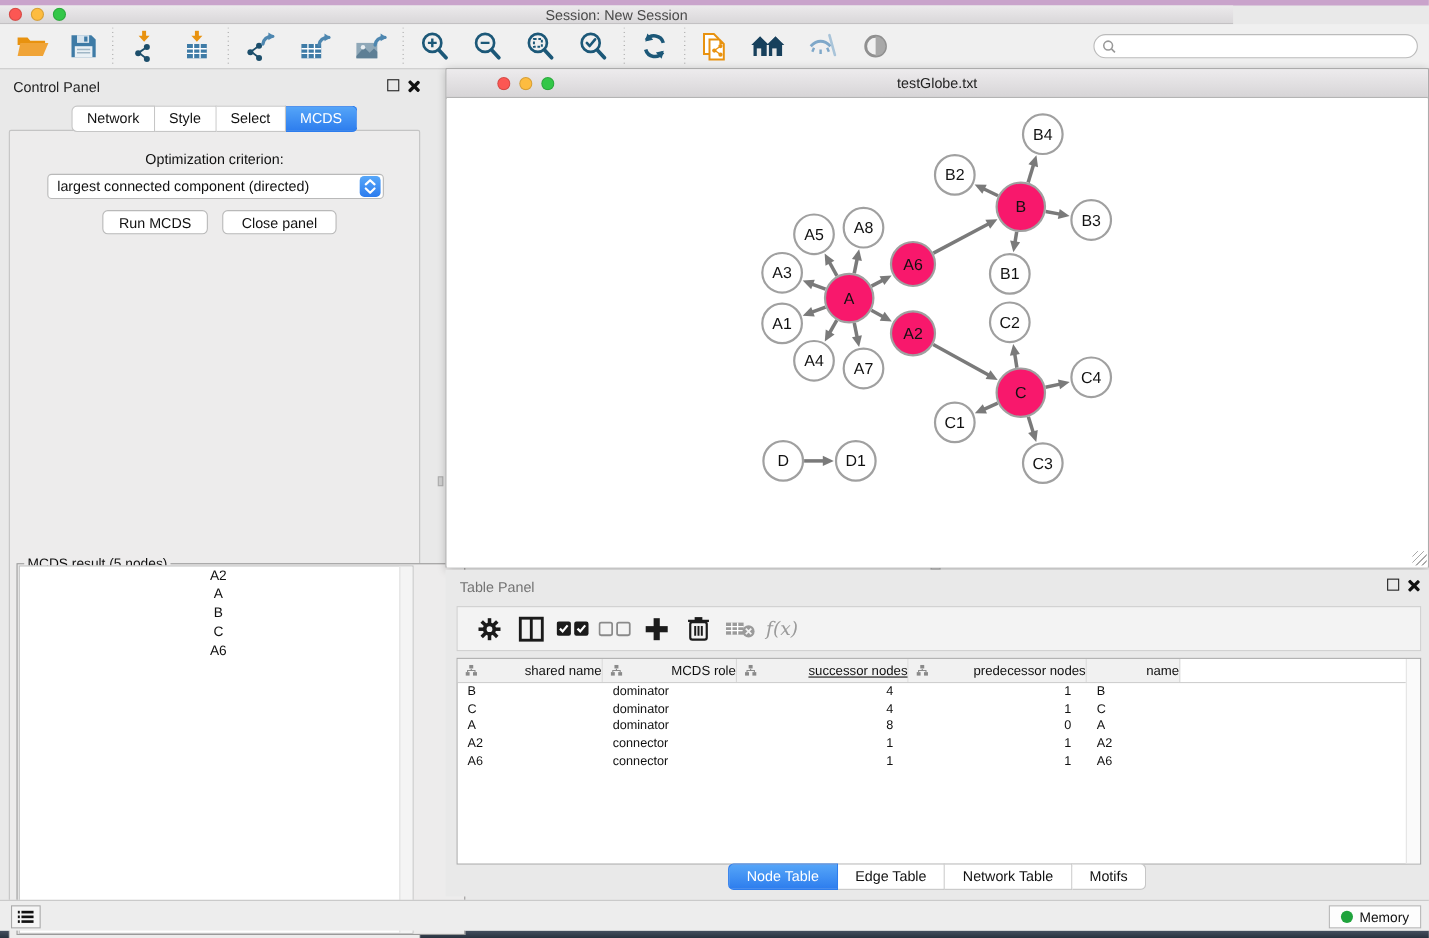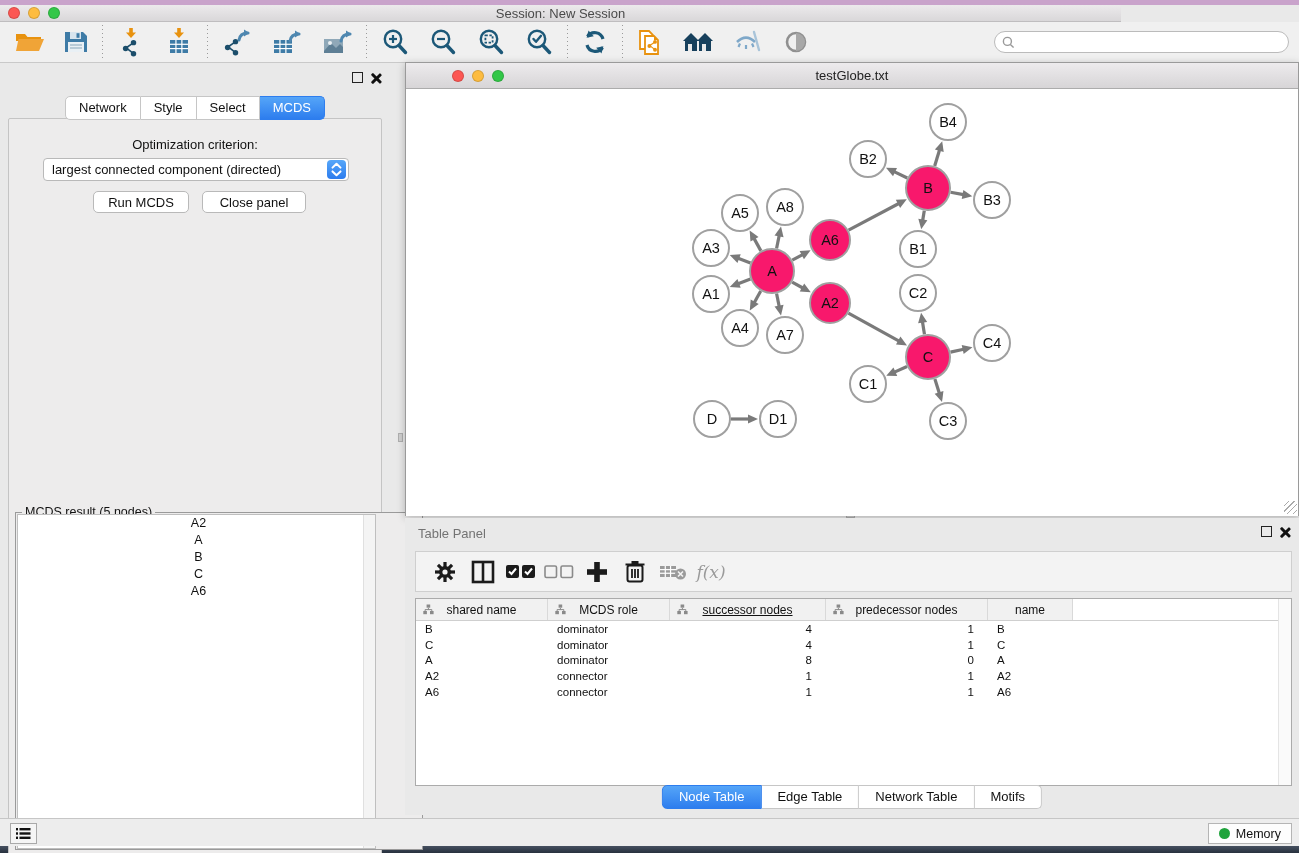--- a/index.html
+++ b/index.html
@@ -88,21 +88,21 @@
   #table-panel { left:405px; top:518px; width:894px; height:297px; background:#E9E9E9; }
   #tp-title { position:absolute; left:13px; top:8px; font-size:13px; color:#737373; }
   #tp-toolbar { position:absolute; left:10px; top:33px; width:877px; height:41px; background:#F3F3F3;
     border:1px solid #CFCFCF; display:flex; align-items:center; padding-left:10px; }
   .tp-btn { width:38px; height:34px; display:flex; align-items:center; justify-content:center; }
 
   #data-table { position:absolute; left:10px; top:80px; width:877px; height:188px; background:#fff;
     border:1px solid #ABABAB; overflow:hidden; }
   #tbl-header { display:flex; height:22px; border-bottom:1px solid #CFCFCF; }
   .th { background:#F1F1F1; border-right:1px solid #D9D9D9; display:flex; align-items:center;
-    justify-content:center; gap:5px; font-size:12px; color:#111; position:relative; }
+    justify-content:flex-end; gap:5px; font-size:12px; color:#111; position:relative; }
   .th .tree-ic { position:absolute; left:7px; top:5px; }
   .tbl-row { display:flex; height:15.7px; align-items:center; }
   .td { font-size:11.5px; color:#111; white-space:nowrap; overflow:hidden; }
   .td.num { text-align:right; padding-right:14px; }
   .td.txt { padding-left:9px; }
   #tbl-vscroll { position:absolute; right:0; top:0; width:13px; height:100%; background:#FAFAFA; border-left:1px solid #E4E4E4;}
 
   #tp-tabs { position:absolute; left:50%; bottom:6px; transform:translateX(-50%); }
   #tp-tabs .seg-tab { padding:3px 16px 4px; }
 
@@ -299,20 +299,23 @@
   <div class="abs" id="search-box">
     <svg width="13" height="13" viewBox="0 0 13 13">
       <circle cx="5.4" cy="5.4" r="4" fill="none" stroke="#999" stroke-width="1.4"></circle>
       <line x1="8.4" y1="8.4" x2="11.6" y2="11.6" stroke="#999" stroke-width="1.4"></line>
     </svg>
     <input placeholder="" style="">
   </div>
 </div>
 
 <div class="abs" id="control-panel">
+  <div id="cp-header">
+    <span id="cp-title">Control Panel</span>
+  </div>
   <div class="panel-icons">
     <div class="float-icon"></div>
     <div class="close-icon"></div>
   </div>
   <div class="seg-tabs" id="cp-tabs">
       <div class="seg-tab">Network</div>
       <div class="seg-tab">Style</div>
       <div class="seg-tab">Select</div>
       <div class="seg-tab sel">MCDS</div>
     </div>

